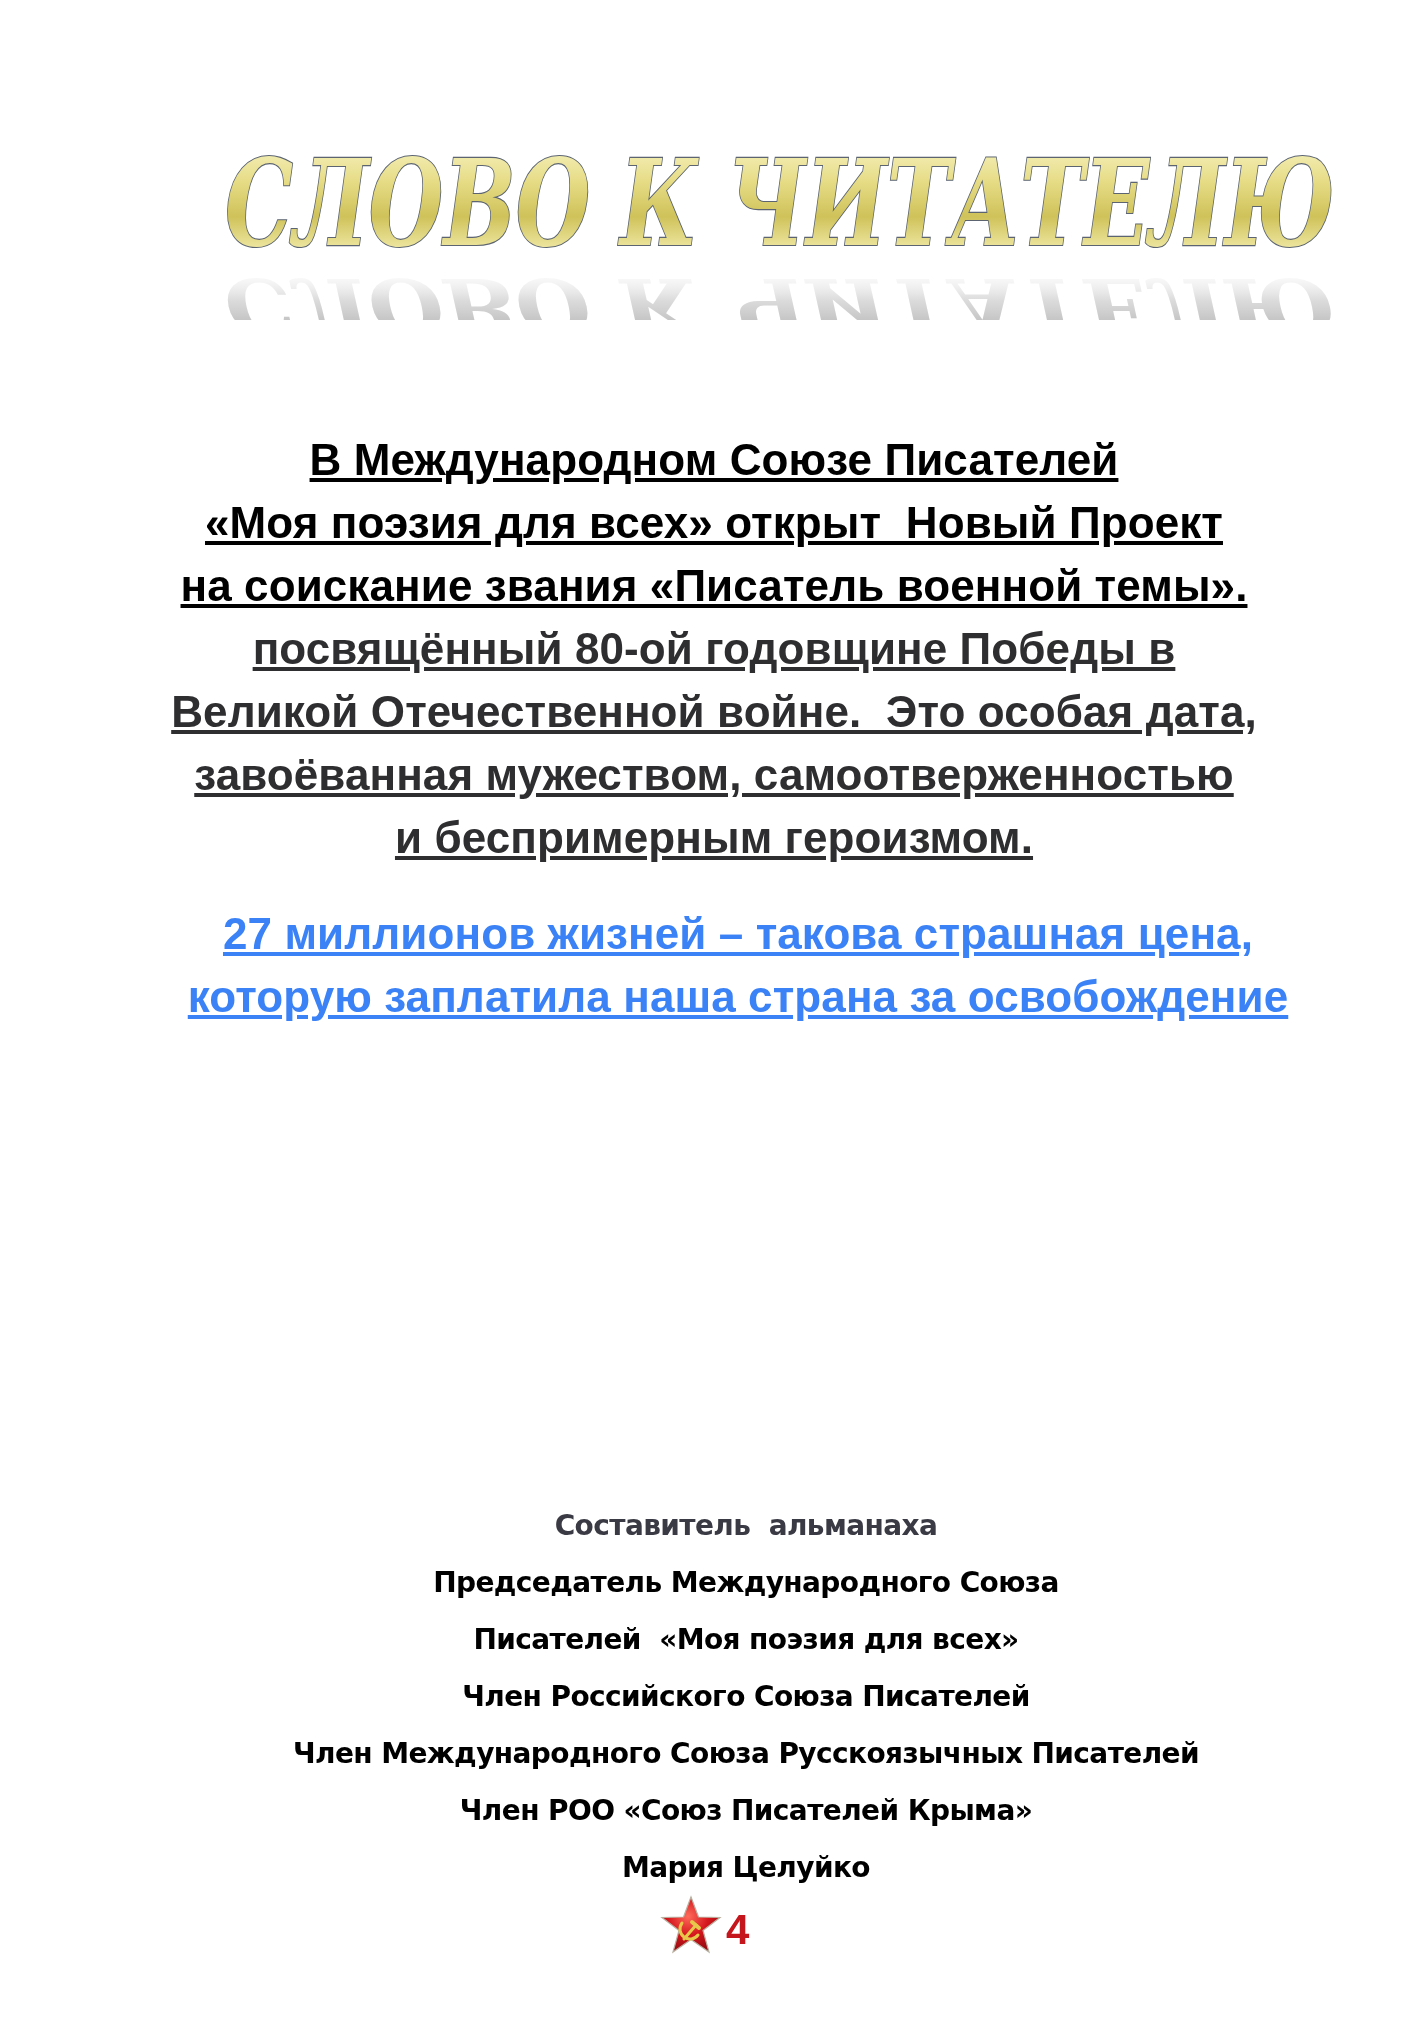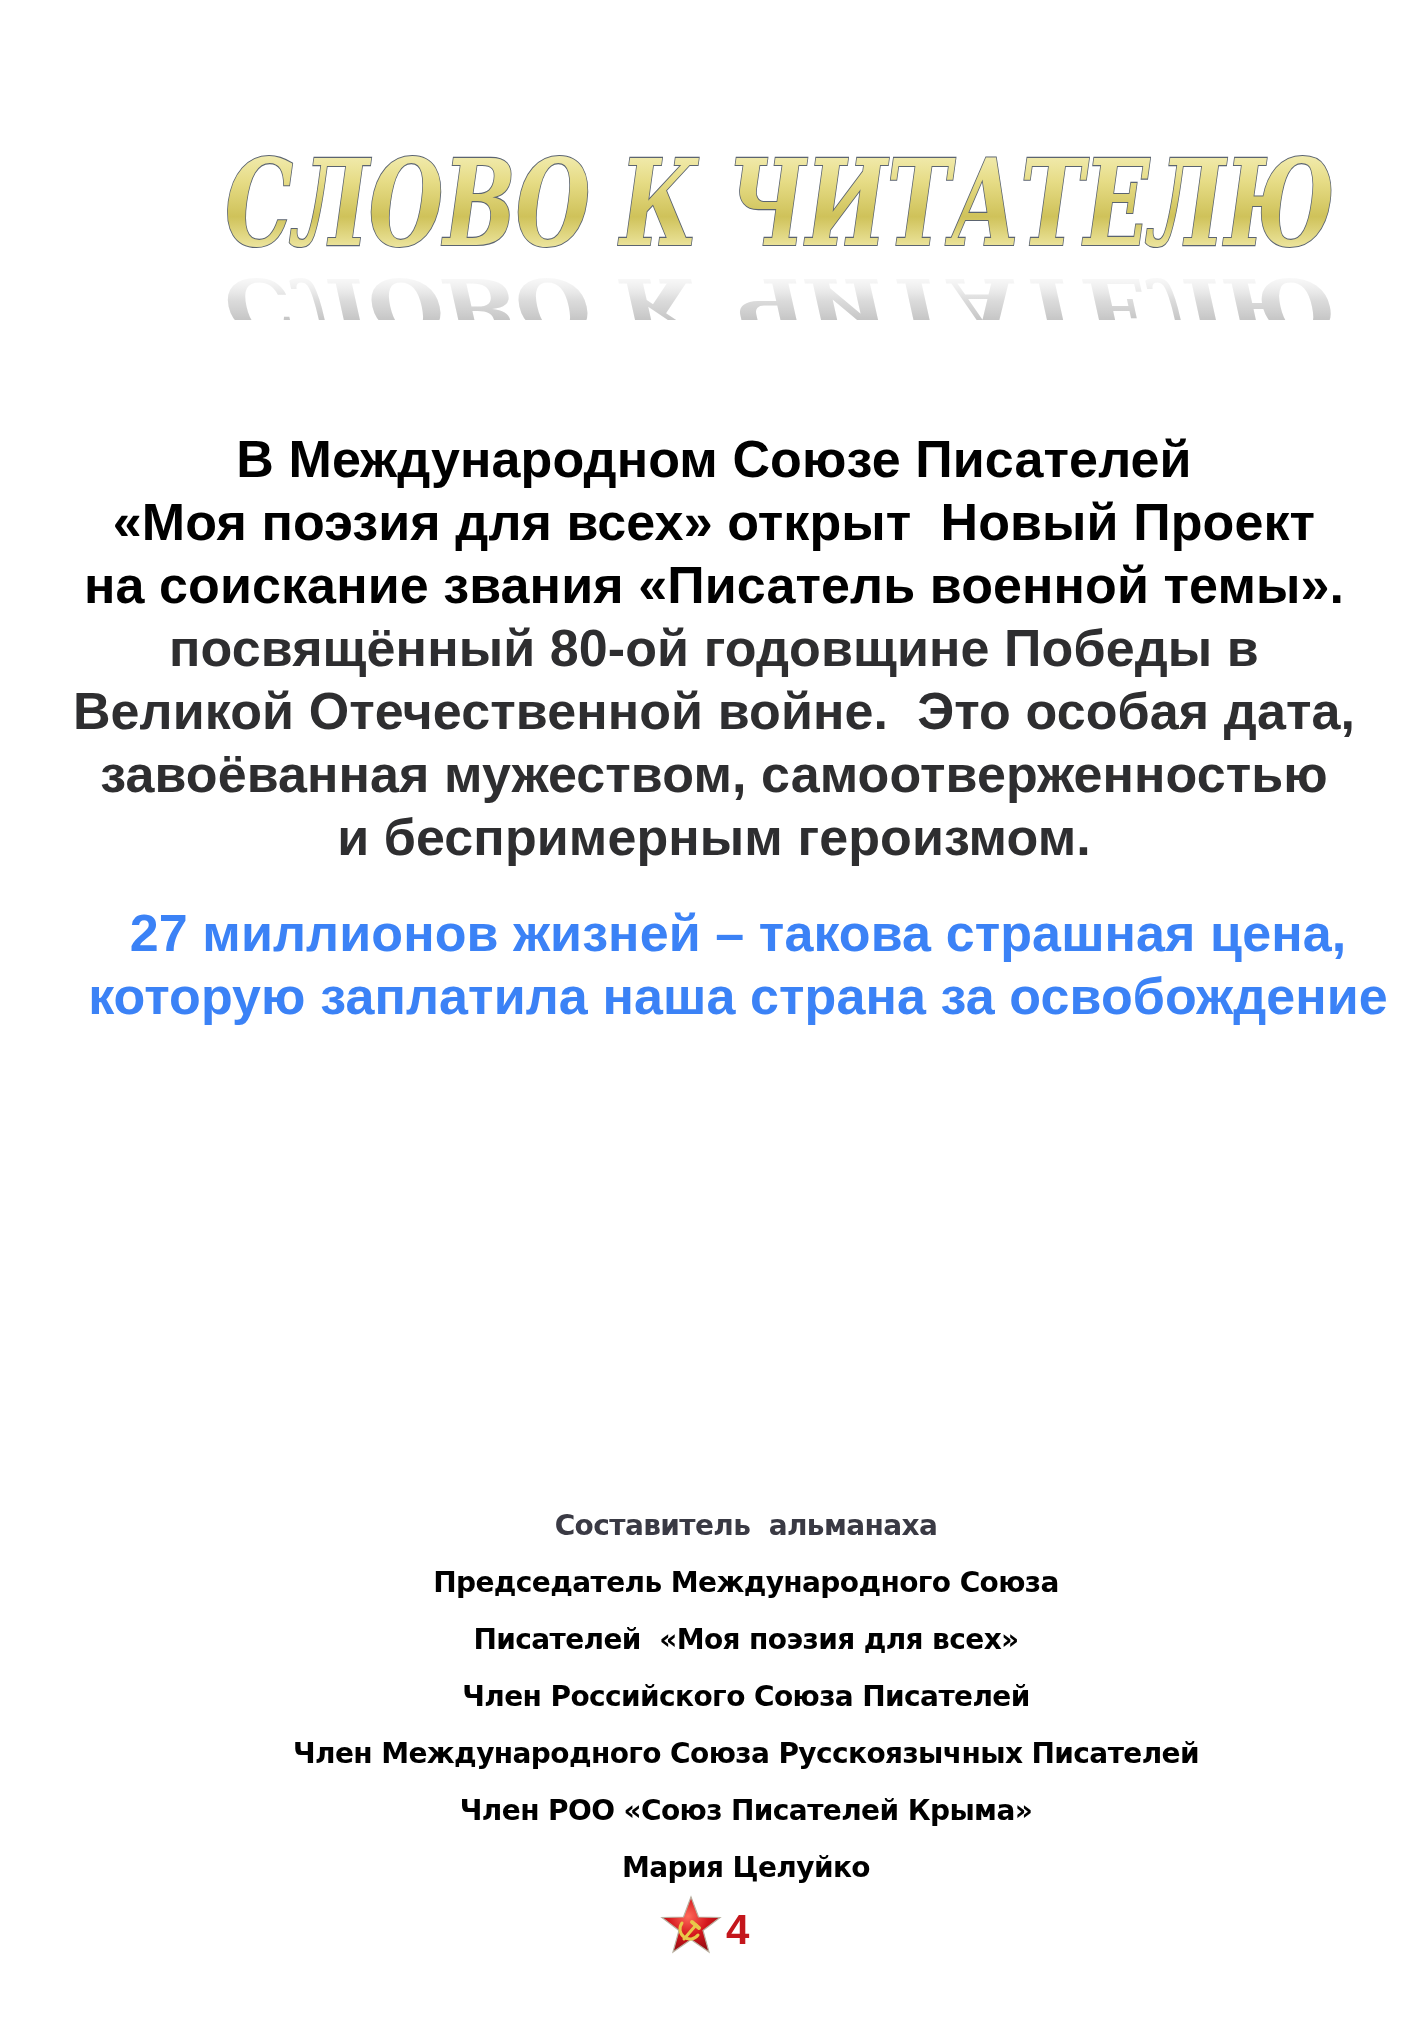--- a/index.html
+++ b/index.html
@@ -38,23 +38,24 @@
     }
 
     
     .body-block {
       position: absolute;
       left: 0;
       width: 1428px;
       text-align: center;
       font-family: "Liberation Sans", sans-serif;
       font-weight: bold;
-      font-size: 52px;
+      font-size: 44px;
       line-height: 63px;
       letter-spacing: 0.1px;
+      text-decoration: underline;
     }
     .body-block .line { display: block; white-space: pre; }
     .block-intro { top: 428px; color: #000000; }
     .block-project { top: 617px; color: #2e2e30; }
     .block-cost { top: 902px; color: #3b82f6; margin-left: 24px; }
     .block-almanac { top: 1122px; color: #000000; }
 
     
     .signature {
       position: absolute;

